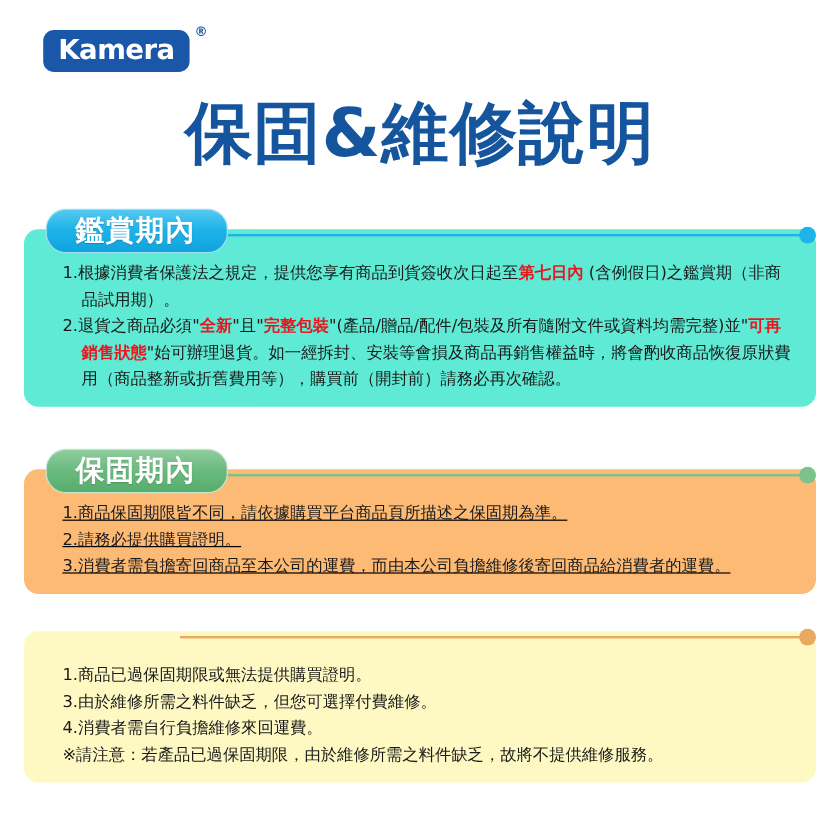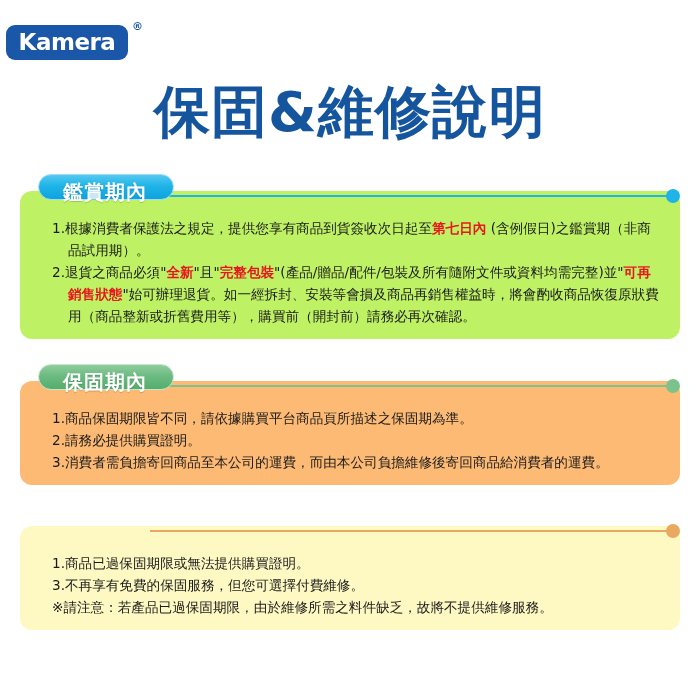--- a/index.html
+++ b/index.html
@@ -11,21 +11,21 @@
     height: 700px;
     background: #ffffff;
     font-family: "DejaVu Sans", "Liberation Sans", sans-serif;
     overflow: hidden;
     position: relative;
   }
 
   
   .logo-wrap {
     position: absolute;
-    left: 6px;
+    left: 36px;
     top: 16px;
     width: 160px;
     height: 46px;
   }
   .logo-pill {
     position: absolute;
     left: 0;
     top: 9px;
     width: 122px;
     height: 35px;
@@ -80,25 +80,25 @@
   }
   .sec-head {
     position: relative;
     height: 34px;
     z-index: 3;
   }
   .pill {
     position: absolute;
     left: 18px;
     top: 0;
-    height: 26px;
+    height: 37px;
     padding: 0 26px 0 24px;
     border-radius: 17px;
     color: #ffffff;
-    font-size: 20px;
+    font-size: 24px;
     font-weight: bold;
     line-height: 34px;
     letter-spacing: 1px;
     box-sizing: border-box;
     z-index: 3;
     text-shadow: 0 1px 1px rgba(0,0,0,0.18);
   }
   .rule {
     position: absolute;
     right: 8px;
@@ -147,25 +147,25 @@
 
   
   #sec-appreciation { top: 174px; }
   #sec-appreciation .pill {
     background: linear-gradient(to bottom, #55c8f0 0%, #1fb4e8 45%, #0fa3df 100%);
     border: 1.5px solid #9fdef5;
   }
   #sec-appreciation .rule { background: #1fb4e8; }
   #sec-appreciation .dot { background: #1fb4e8; }
   #sec-appreciation .sec-body {
-    background: #bef264;
-  }
-
-  
-  #sec-warranty { top: 364px; }
+    background: #5eead4;
+  }
+
+  
+  #sec-warranty { top: 374px; text-decoration: underline; }
   #sec-warranty .pill {
     background: linear-gradient(to bottom, #90cc9e 0%, #6cbb81 45%, #56ad6c 100%);
     border: 1.5px solid #c6e6cd;
   }
   #sec-warranty .rule { background: #7cc28c; }
   #sec-warranty .dot { background: #7cc28c; }
   #sec-warranty .sec-body {
     background: #fdba74;
   }
 
@@ -217,16 +217,17 @@
   </div>
 </div>
 
 <div class="section" id="sec-out-of-warranty">
   <div class="sec-head">
     <div class="rule"></div>
     <div class="dot"></div>
   </div>
   <div class="sec-body">
     <div class="line hang"><span class="num">1.</span><span>商品已過保固期限或無法提供購買證明。</span></div>
-    <div class="line hang"><span class="num">3.</span><span>不再享有免費的保固服務，但您可選擇付費維修。</span></div>
+    <div class="line hang"><span class="num">3.</span><span>由於維修所需之料件缺乏，但您可選擇付費維修。</span></div>
+    <div class="line hang"><span class="num">4.</span><span>消費者需自行負擔維修來回運費。</span></div>
     <div class="line hang"><span class="num">※</span><span>請注意：若產品已過保固期限，由於維修所需之料件缺乏，故將不提供維修服務。</span></div>
   </div>
 </div>
 
 </body></html>

